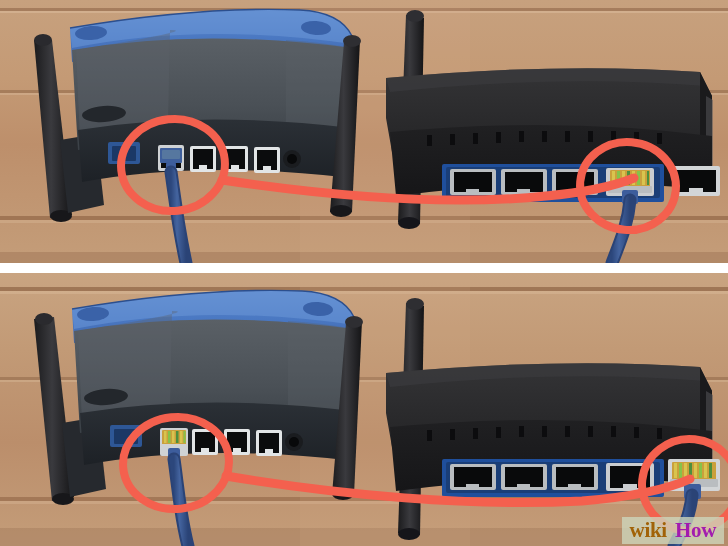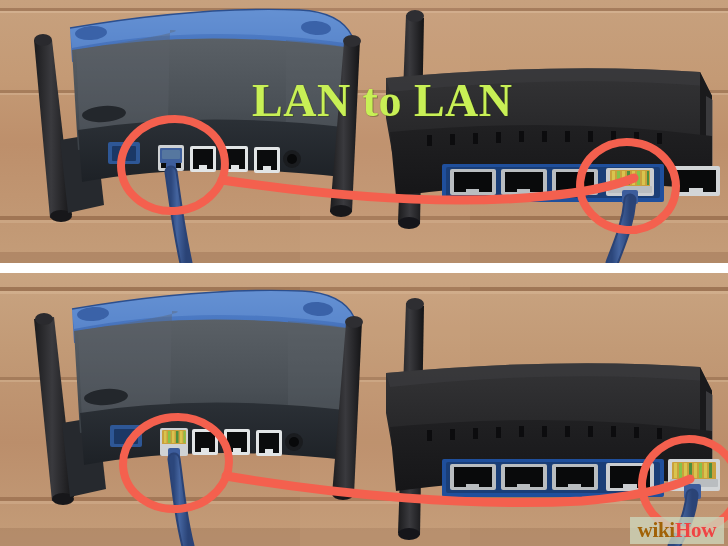--- a/index.html
+++ b/index.html
@@ -25,21 +25,21 @@
   #caption-top{left:252px;top:78px;font-size:46px;line-height:46px;}
   #watermark{
     position:absolute;right:4px;bottom:2px;
     padding:2px 8px 3px 8px;
     background:rgba(205,214,188,.78);
     font-family:"Liberation Serif","DejaVu Serif",serif;
     font-weight:700;font-size:21px;line-height:22px;
     letter-spacing:-.3px;
   }
   #watermark .wm-wiki{color:#a16207;}
-  #watermark .wm-how{color:#ef4444;}
+  #watermark .wm-how{color:#a21caf;margin-left:8px;}
 </style>
 </head>
 <body>
 
 <div id="stage">
 
   <div class="panel" id="panel-top">
     <div class="scene">
       <svg class="svgroot" viewBox="0 0 728 263" preserveAspectRatio="none">
         <defs>
@@ -236,21 +236,20 @@
           <path d="M630 200 C 628 224, 620 242, 612 263" stroke="url(#cableG)" stroke-width="9" fill="none" stroke-linecap="round"></path>
         </g>
 
         <g fill="none" stroke="#f4604e" stroke-linecap="round">
           <ellipse cx="173" cy="165" rx="52" ry="46" stroke-width="8" transform="rotate(-6 173 165)"></ellipse>
           <ellipse cx="628" cy="186" rx="48" ry="44" stroke-width="8" transform="rotate(5 628 186)"></ellipse>
           <path d="M222 180 C 330 196, 450 206, 546 196 C 590 192, 614 186, 634 178" stroke-width="9"></path>
         </g>
       </svg>
 
-      <div class="caption" id="caption-top">LAN to LAN</div>
     </div>
   </div>
 
   <div id="divider"></div>
 
   <div class="panel" id="panel-bottom">
     <div class="scene">
       <svg class="svgroot" viewBox="0 0 728 273" preserveAspectRatio="none">
         <defs>
           <linearGradient id="woodB" x1="0" y1="0" x2="0" y2="1">

